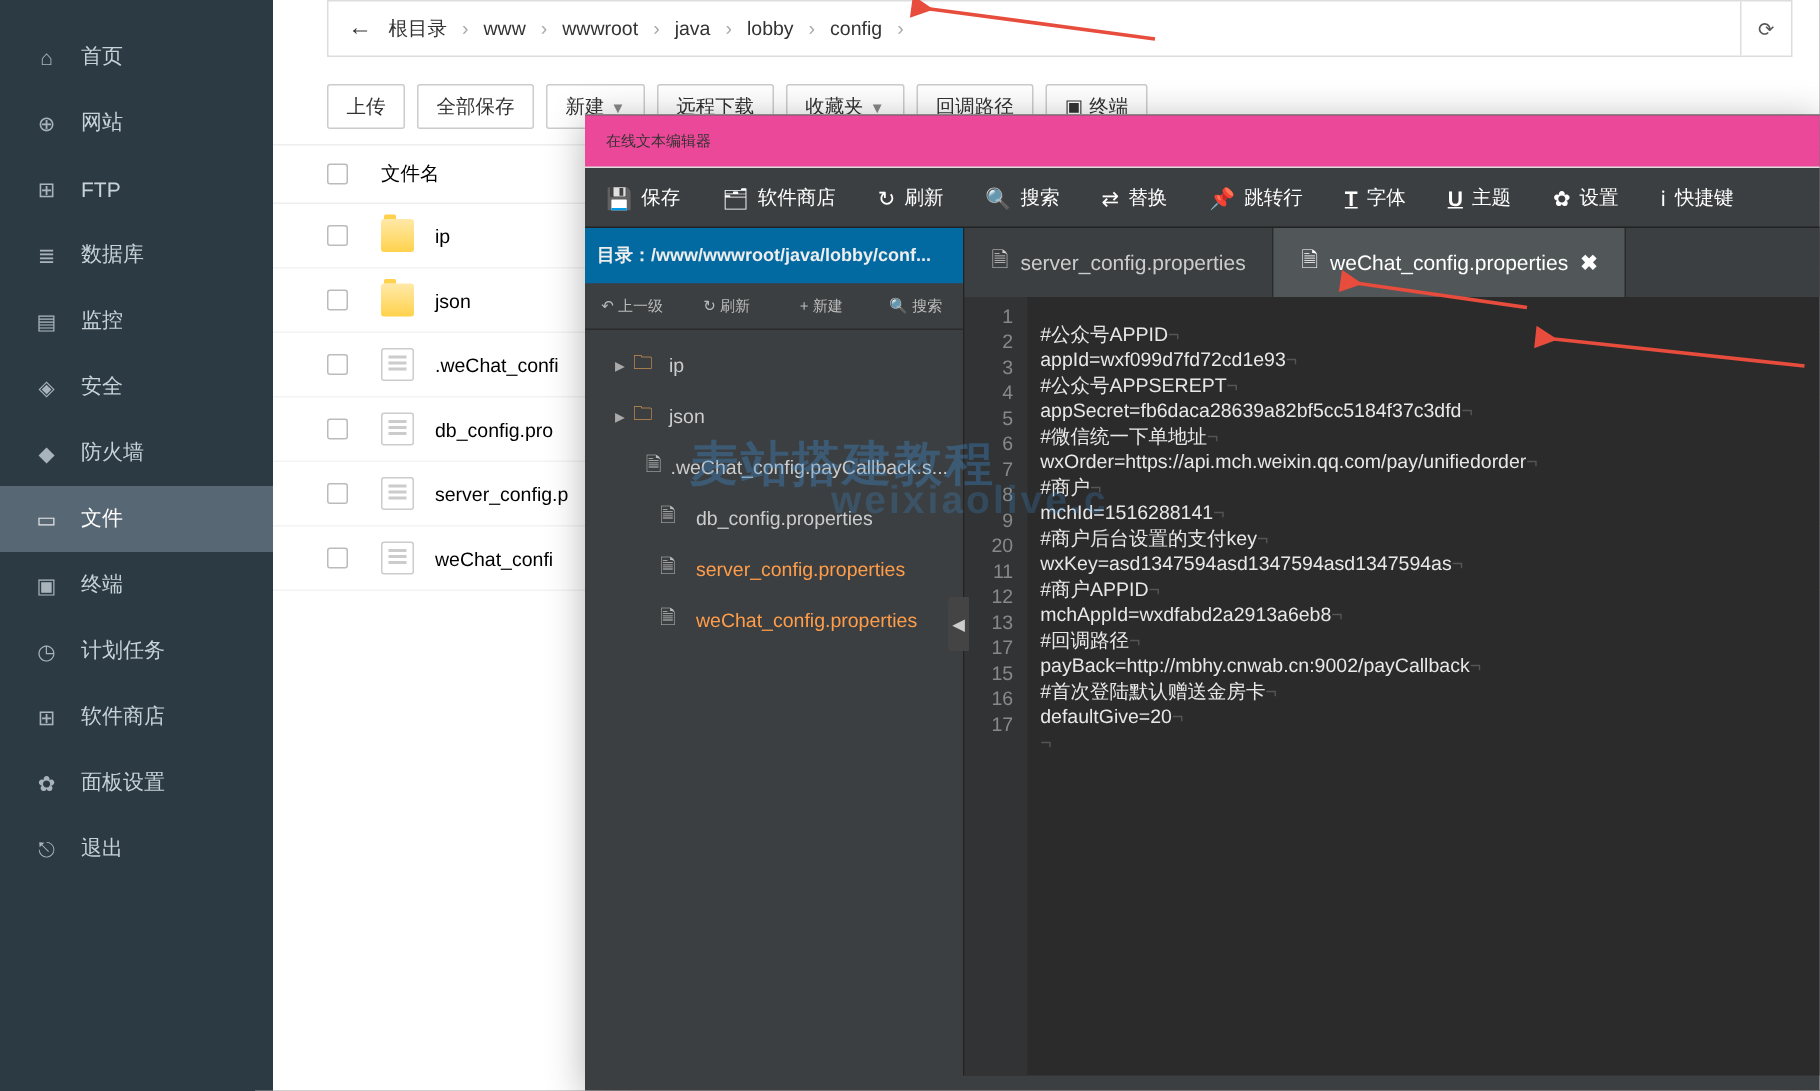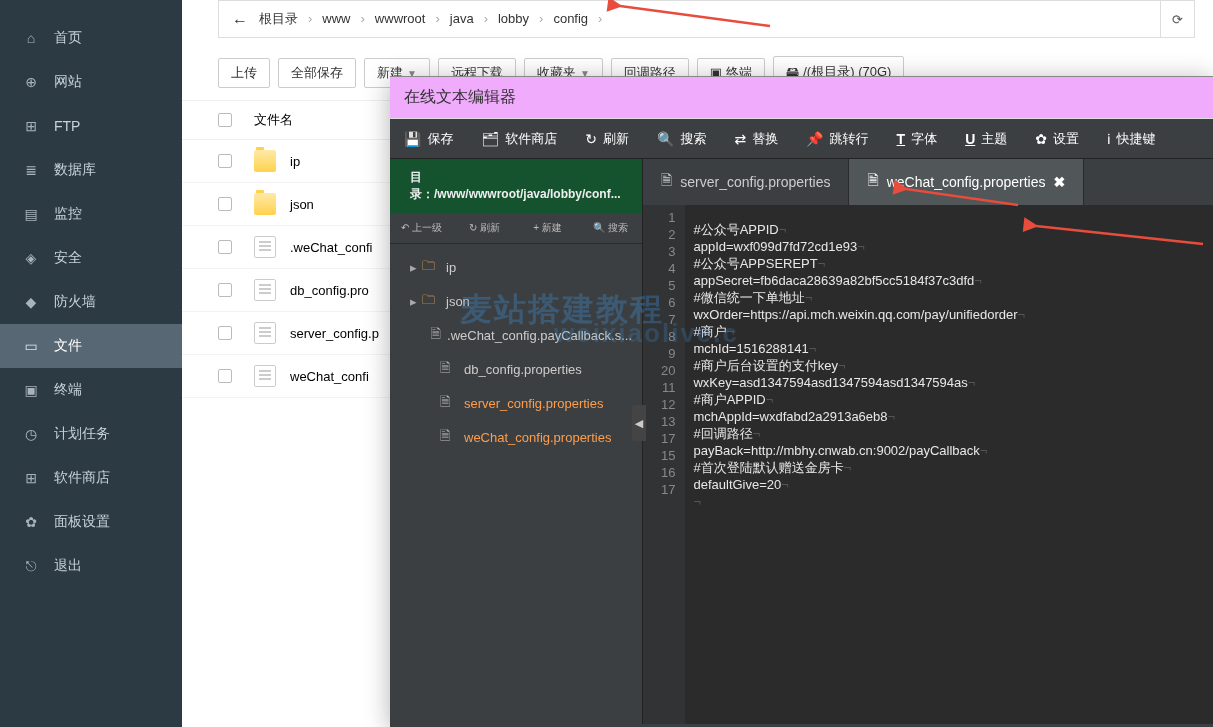--- a/index.html
+++ b/index.html
@@ -23,27 +23,27 @@
 .fl-row .chk{margin-right:22px;}
 .fl-icon{width:22px;height:22px;margin-right:14px;}
 .fl-folder{background:linear-gradient(#ffe9a8,#ffd24d);border-radius:2px;position:relative;}
 .fl-folder::before{content:"";position:absolute;top:-3px;left:2px;width:8px;height:3px;background:#ffd24d;border-radius:1px 1px 0 0;}
 .fl-file{background:#fff;border:1px solid #ccc;border-radius:2px;position:relative;}
 .fl-file::after{content:"";position:absolute;top:4px;left:4px;right:4px;height:2px;background:#ccc;box-shadow:0 4px 0 #ccc,0 8px 0 #ccc;}
 .chk{width:14px;height:14px;border:1px solid #bbb;border-radius:2px;}
 
 
 .editor{position:absolute;left:390px;top:76px;right:0;bottom:0;background:#3c3f41;color:#ddd;box-shadow:0 4px 24px rgba(0,0,0,.3);border-top:1px solid #888;}
-.ed-title{background:#f0abfc;color:#333;padding:10px 14px;font-size:16px;border-bottom:1px solid #ddd;}
+.ed-title{background:#ec4899;color:#333;padding:10px 14px;font-size:10px;border-bottom:1px solid #ddd;}
 .ed-menu{display:flex;background:#3c3f41;border-bottom:1px solid #222;}
 .ed-mbtn{color:#fff;padding:10px 14px;font-size:13px;display:flex;align-items:center;gap:6px;cursor:pointer;white-space:nowrap;}
 .ed-mbtn .mi{font-size:14px;}
 .ed-body{display:flex;height:calc(100% - 85px);}
 .ed-side{width:253px;background:#3c3f41;border-right:1px solid #222;display:flex;flex-direction:column;}
-.ed-path{background:#14532d;color:#eee;padding:10px 20px;font-size:12px;font-weight:bold;}
+.ed-path{background:#0369a1;color:#eee;padding:10px 8px;font-size:12px;font-weight:bold;}
 .ed-stool{display:flex;background:#3c3f41;border-bottom:1px solid #2b2b2b;}
 .ed-sbtn{flex:1;color:#bbb;font-size:10px;padding:8px 4px;text-align:center;cursor:pointer;}
 .ed-tree{padding:6px 0;overflow:auto;flex:1;}
 .tree-item{display:flex;align-items:center;padding:6px 10px 6px 20px;color:#ccc;font-size:13px;cursor:pointer;}
 .tree-item.indent{padding-left:38px;}
 .tree-item.sel{color:#ff9d4a;}
 .tree-item .ti-arr{width:12px;color:#aaa;}
 .tree-item .ti-ico{width:18px;margin-right:6px;}
 .ti-folder{color:#ffb156;}
 .ti-file{color:#bbb;}
@@ -138,21 +138,20 @@
   </div>
 
   <div class="toolbar">
     <button class="tb-btn">上传</button>
     <button class="tb-btn">全部保存</button>
     <button class="tb-btn"><span>新建</span><span class="caret">▼</span></button>
     <button class="tb-btn">远程下载</button>
     <button class="tb-btn"><span>收藏夹</span><span class="caret">▼</span></button>
     <button class="tb-btn">回调路径</button>
     <button class="tb-btn"><span style="margin-right:4px">▣</span><span>终端</span></button>
-    <button class="tb-btn"><span style="margin-right:4px">🖴</span><span>/(根目录) (70G)</span></button>
   </div>
 
   <div class="fl-head">
     <span class="chk"></span>
     <span>文件名</span>
   </div>
   <div id="fl-rows">
       <div class="fl-row">
         <span class="chk"></span>
     <span class="fl-icon fl-folder"></span>

